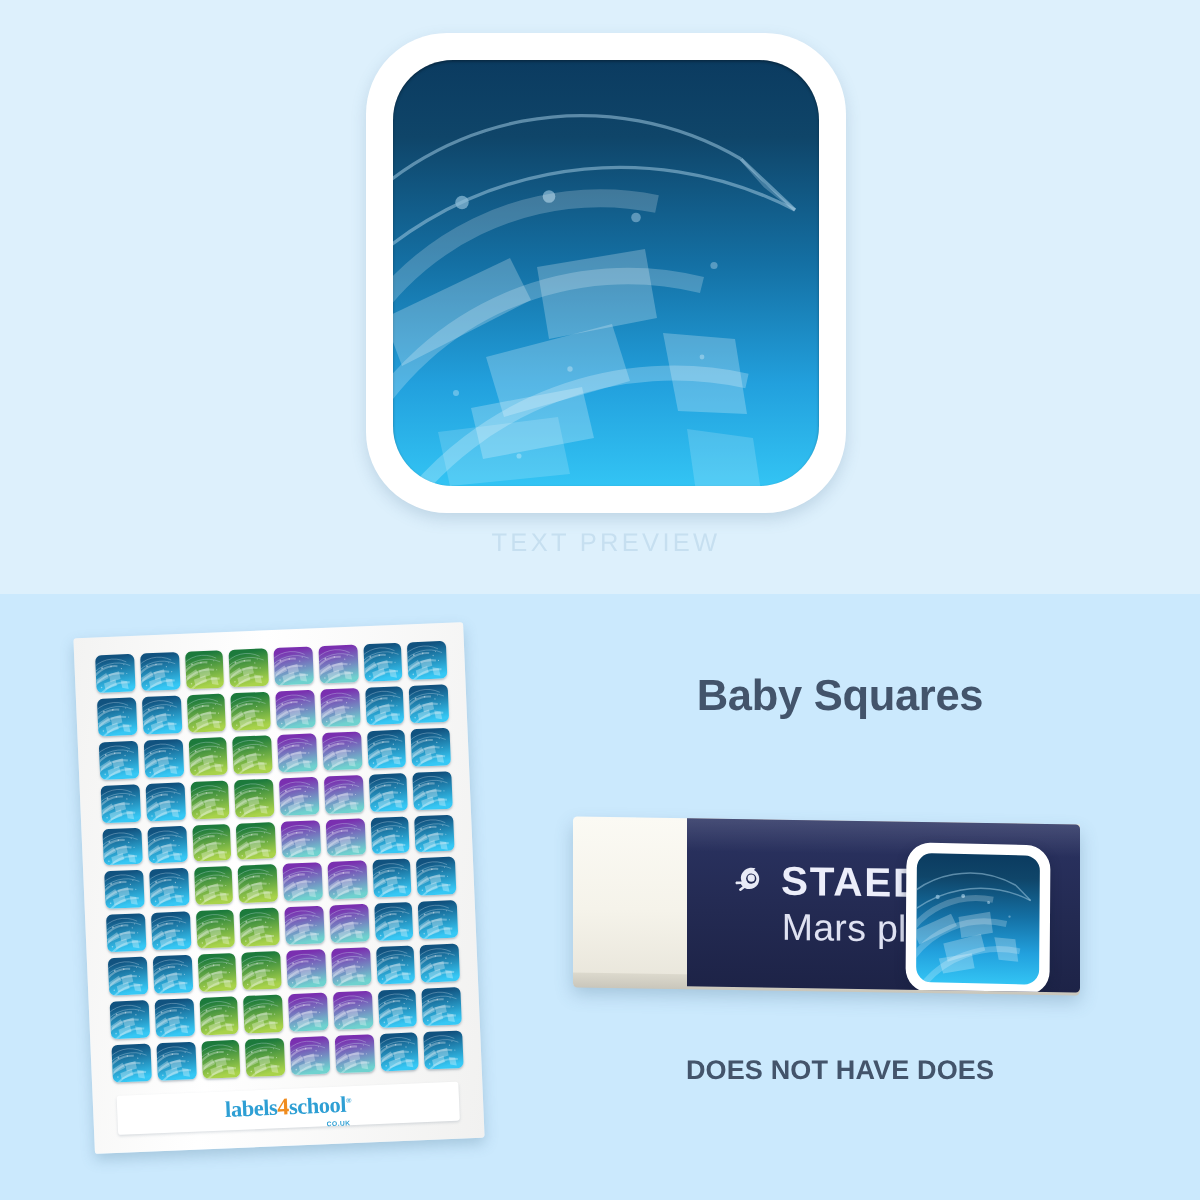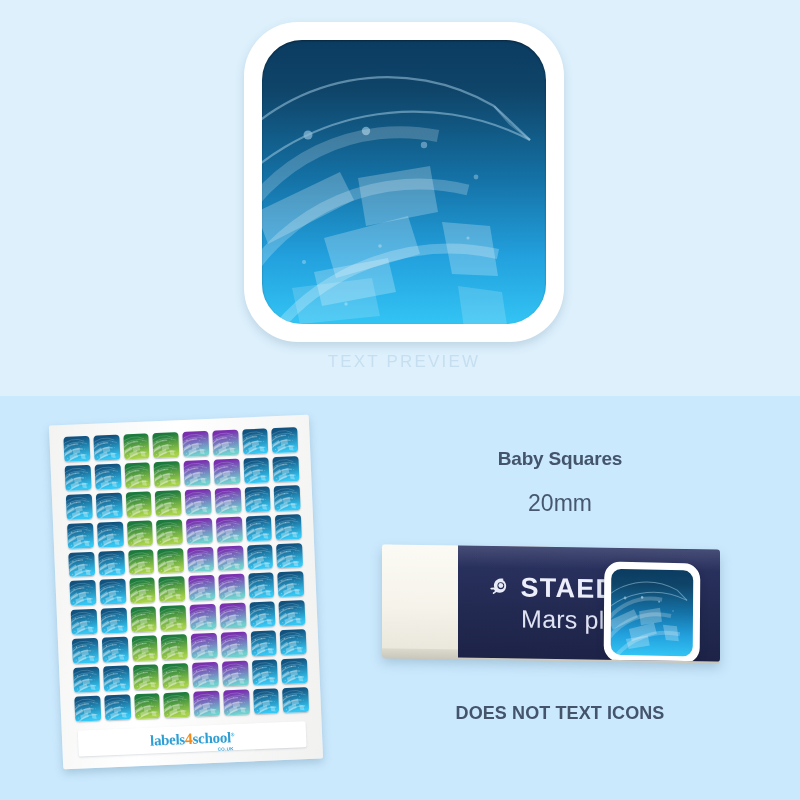--- a/index.html
+++ b/index.html
@@ -68,21 +68,21 @@
   .logo-four{color:#f08c1e;font-size:16px;}
   .logo-tm{font-size:5px;vertical-align:super;color:#2e9fd4;}
   .logo-dom{
     position:absolute;right:1px;bottom:-5px;font-family:"Liberation Sans",sans-serif;
     font-size:4.5px;font-weight:bold;color:#2e9fd4;letter-spacing:.3px;
   }
 
   
   .title{
     position:absolute;left:380px;top:448px;width:360px;text-align:center;
-    font-size:19px;font-weight:bold;color:#43546b;letter-spacing:-.2px;
+    font-size:29px;font-weight:bold;color:#43546b;letter-spacing:-.2px;
   }
   .subtitle{
     position:absolute;left:380px;top:490px;width:360px;text-align:center;
     font-size:23px;font-weight:400;color:#47586e;
   }
   .note{
     position:absolute;left:380px;top:702px;width:360px;text-align:center;
     font-size:18px;font-weight:bold;color:#43546b;line-height:1.33;
   }
   .note .l2{letter-spacing:.1px;}
@@ -2375,21 +2375,20 @@
             </div>
           </div>
         <div class="logo-bar">
           <span class="logo-text"><span>labels</span><span class="logo-four">4</span><span>school</span><span class="logo-tm">®</span><span class="logo-dom">CO.UK</span></span>
         </div>
       </div>
     </div>
   </div>
 
   <div class="title">Baby Squares</div>
-  <div class="subtitle">20mm</div>
 
   <div class="eraser-wrap">
     <div class="eraser-body">
       <div class="eraser-white"></div>
       <div class="eraser-edge"></div>
       <div class="sleeve-top-strip"></div>
       <div class="eraser-sleeve">
         <div class="brand-row">
           <svg class="mars-head" viewBox="0 0 32 32">
             <path d="M20.5 4.5c-4.6-1.6-9.6 .6-11.4 5.1-.8 2-.8 4 0 5.8l-4 .2c-.6 0-1 .5-1 1.1 0 .5 .4 1 1 1l3.4-.1c.4 .7 .9 1.3 1.5 1.8l-2.6 2.1c-.5 .4-.5 1 -.1 1.4 .3 .4 1 .5 1.4 .1l2.9-2.3c3.9 2 8.7 .6 10.9-3.2 2.3-4.1 .9-9.3-3.2-11.6l1.2-1.4z" fill="#e8eaf6"></path>
@@ -2427,16 +2426,16 @@
                 </g>
               </g>
             </svg>
           </div>
         </div>
       </div>
     </div>
   </div>
 
   <div class="note">
-    <div class="l2">DOES NOT TEXT ICONS</div>
+    <div class="l2">DOES NOT HAVE DOES</div>
   </div>
 
 </div>
 
 </body></html>

